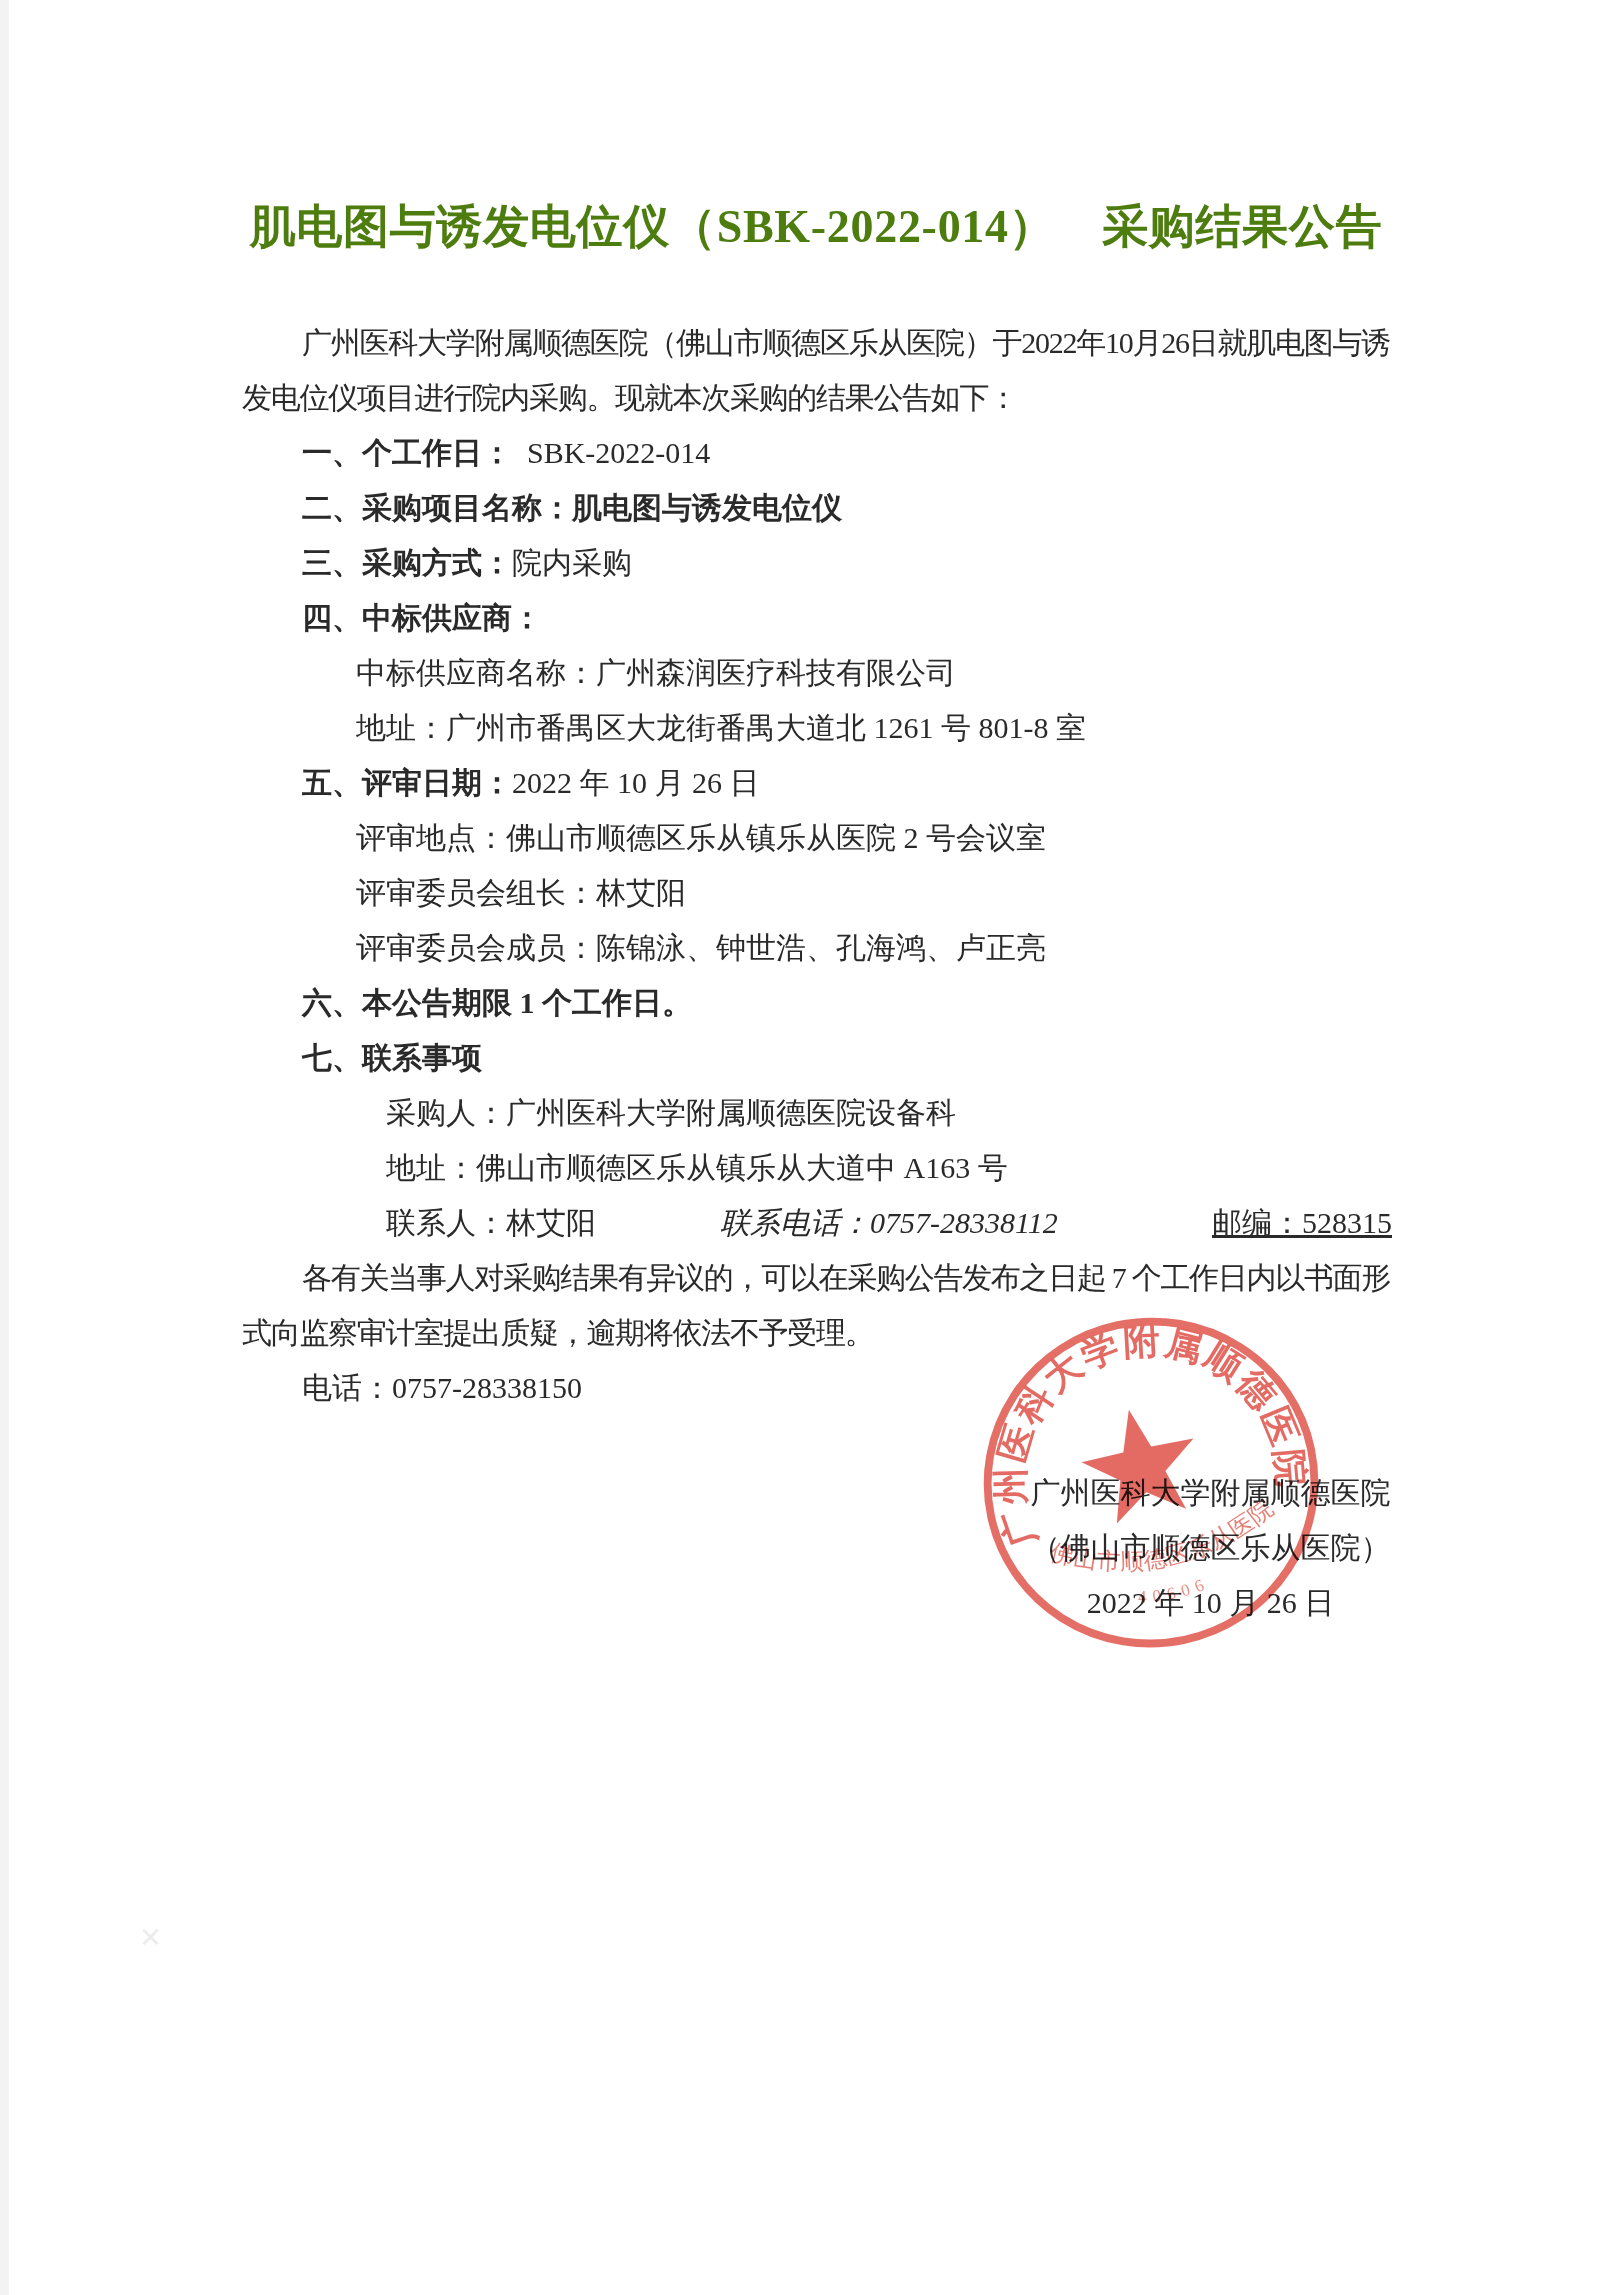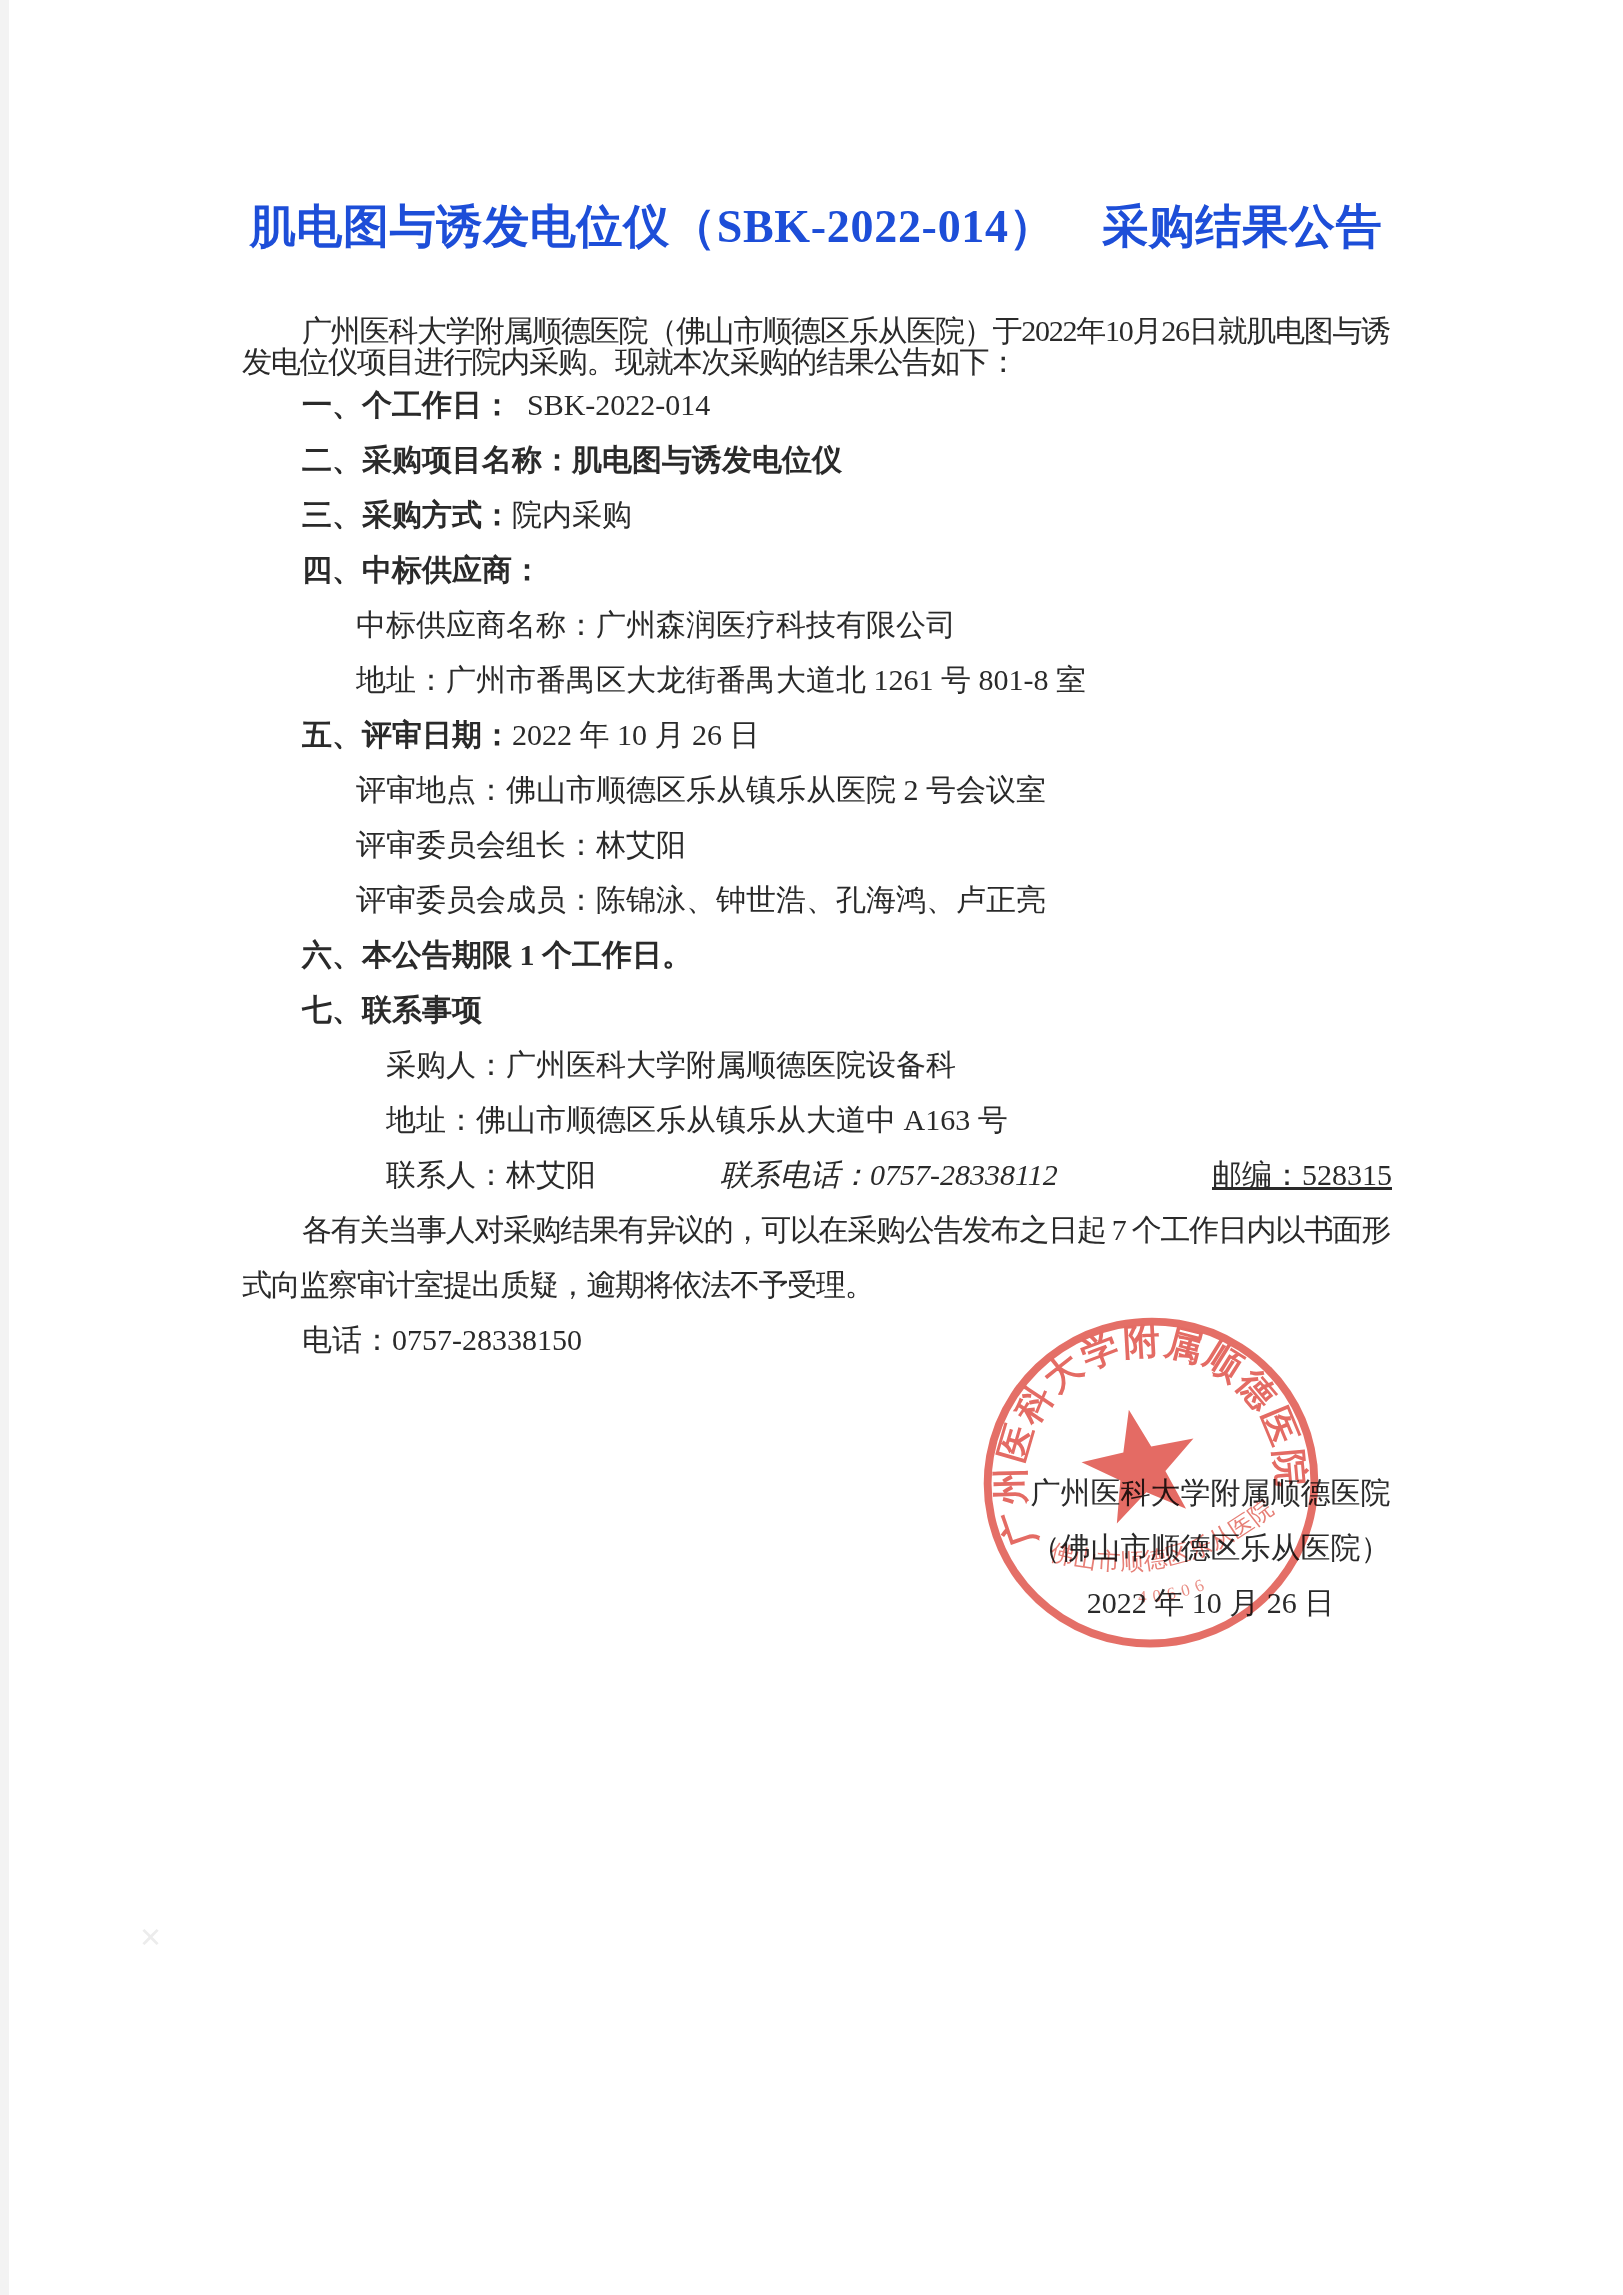--- a/index.html
+++ b/index.html
@@ -21,28 +21,28 @@
     background: #f3f3f3;
   }
   .content {
     position: relative;
     margin: 0 234px 0 242px;
   }
   .doc-title {
     font-size: 46px;
     font-weight: 700;
     text-align: center;
-    color: #1d4ed8;
+    color: #4d7c0f;
     margin: 194px 0 0 0;
     line-height: 65px;
     letter-spacing: 0.7px;
   }
   .para {
     font-size: 30px;
-    line-height: 31px;
+    line-height: 55px;
     text-align: justify;
     text-indent: 60px;
     letter-spacing: -1.3px;
     margin: 56px 0 0 0;
     white-space: pre-wrap;
   }
   .dispute-para {
     font-size: 30px;
     line-height: 55px;
     text-align: justify;

